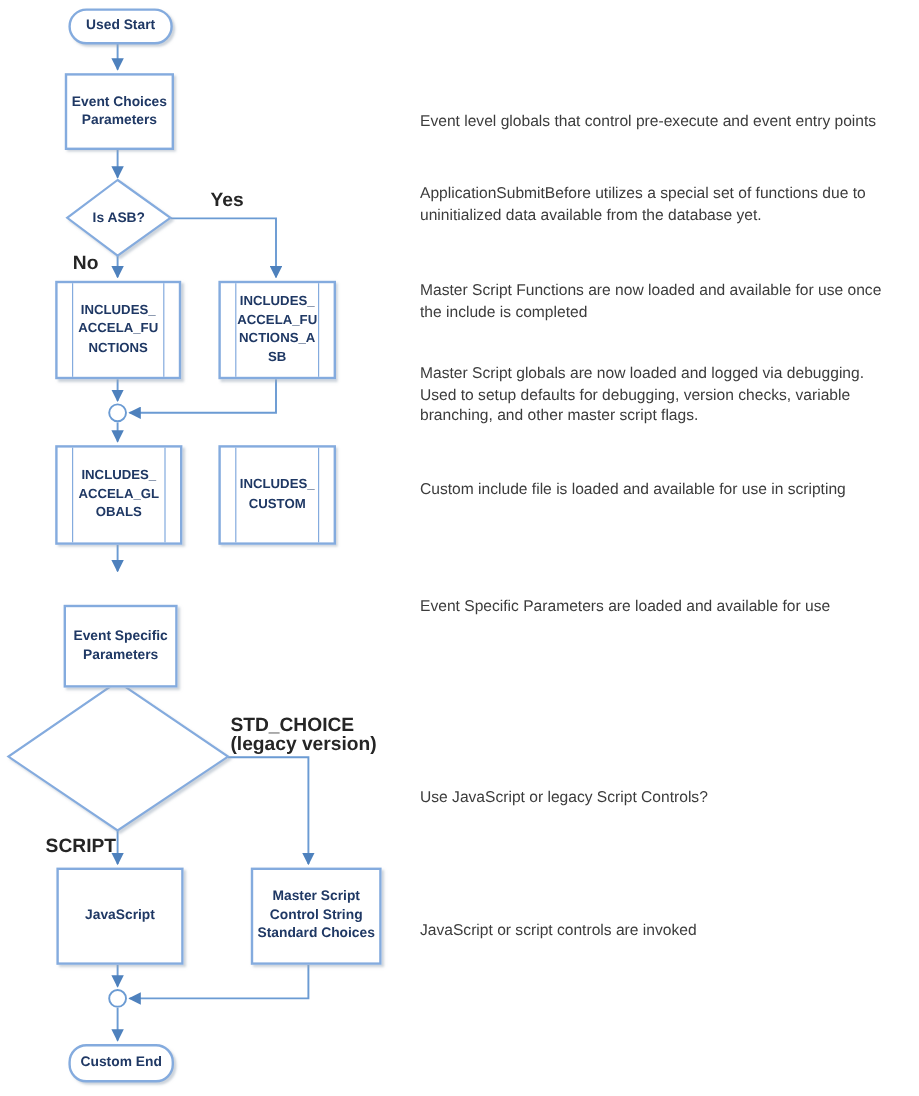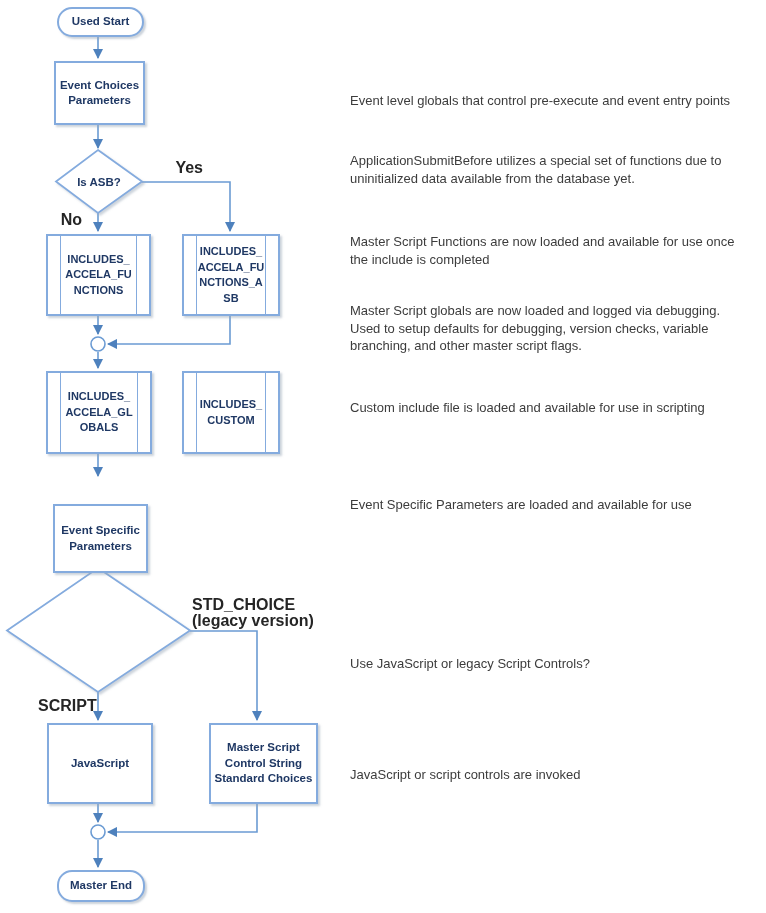--- a/index.html
+++ b/index.html
@@ -145,21 +145,21 @@
     <span>Master Script
 Control String
 Standard Choices</span>
   </div>
 
   <div class="shape" style="left:47px;top:723px;width:102px;height:77px">
     <span>JavaScript</span>
   </div>
 
   <div class="shape stadium" style="left:57px;top:870px;width:84px;height:28px">
-    <span>Master End</span>
+    <span>Custom End</span>
   </div>
 
   <div class="annot" style="top:92px">Event level globals that control pre-execute and event entry points</div>
   <div class="annot" style="top:152px">ApplicationSubmitBefore utilizes a special set of functions due to
 uninitialized data available from the database yet.</div>
   <div class="annot" style="top:233px">Master Script Functions are now loaded and available for use once
 the include is completed</div>
   <div class="annot" style="top:302px">Master Script globals are now loaded and logged via debugging.
 Used to setup defaults for debugging, version checks, variable
 branching, and other master script flags.</div>

